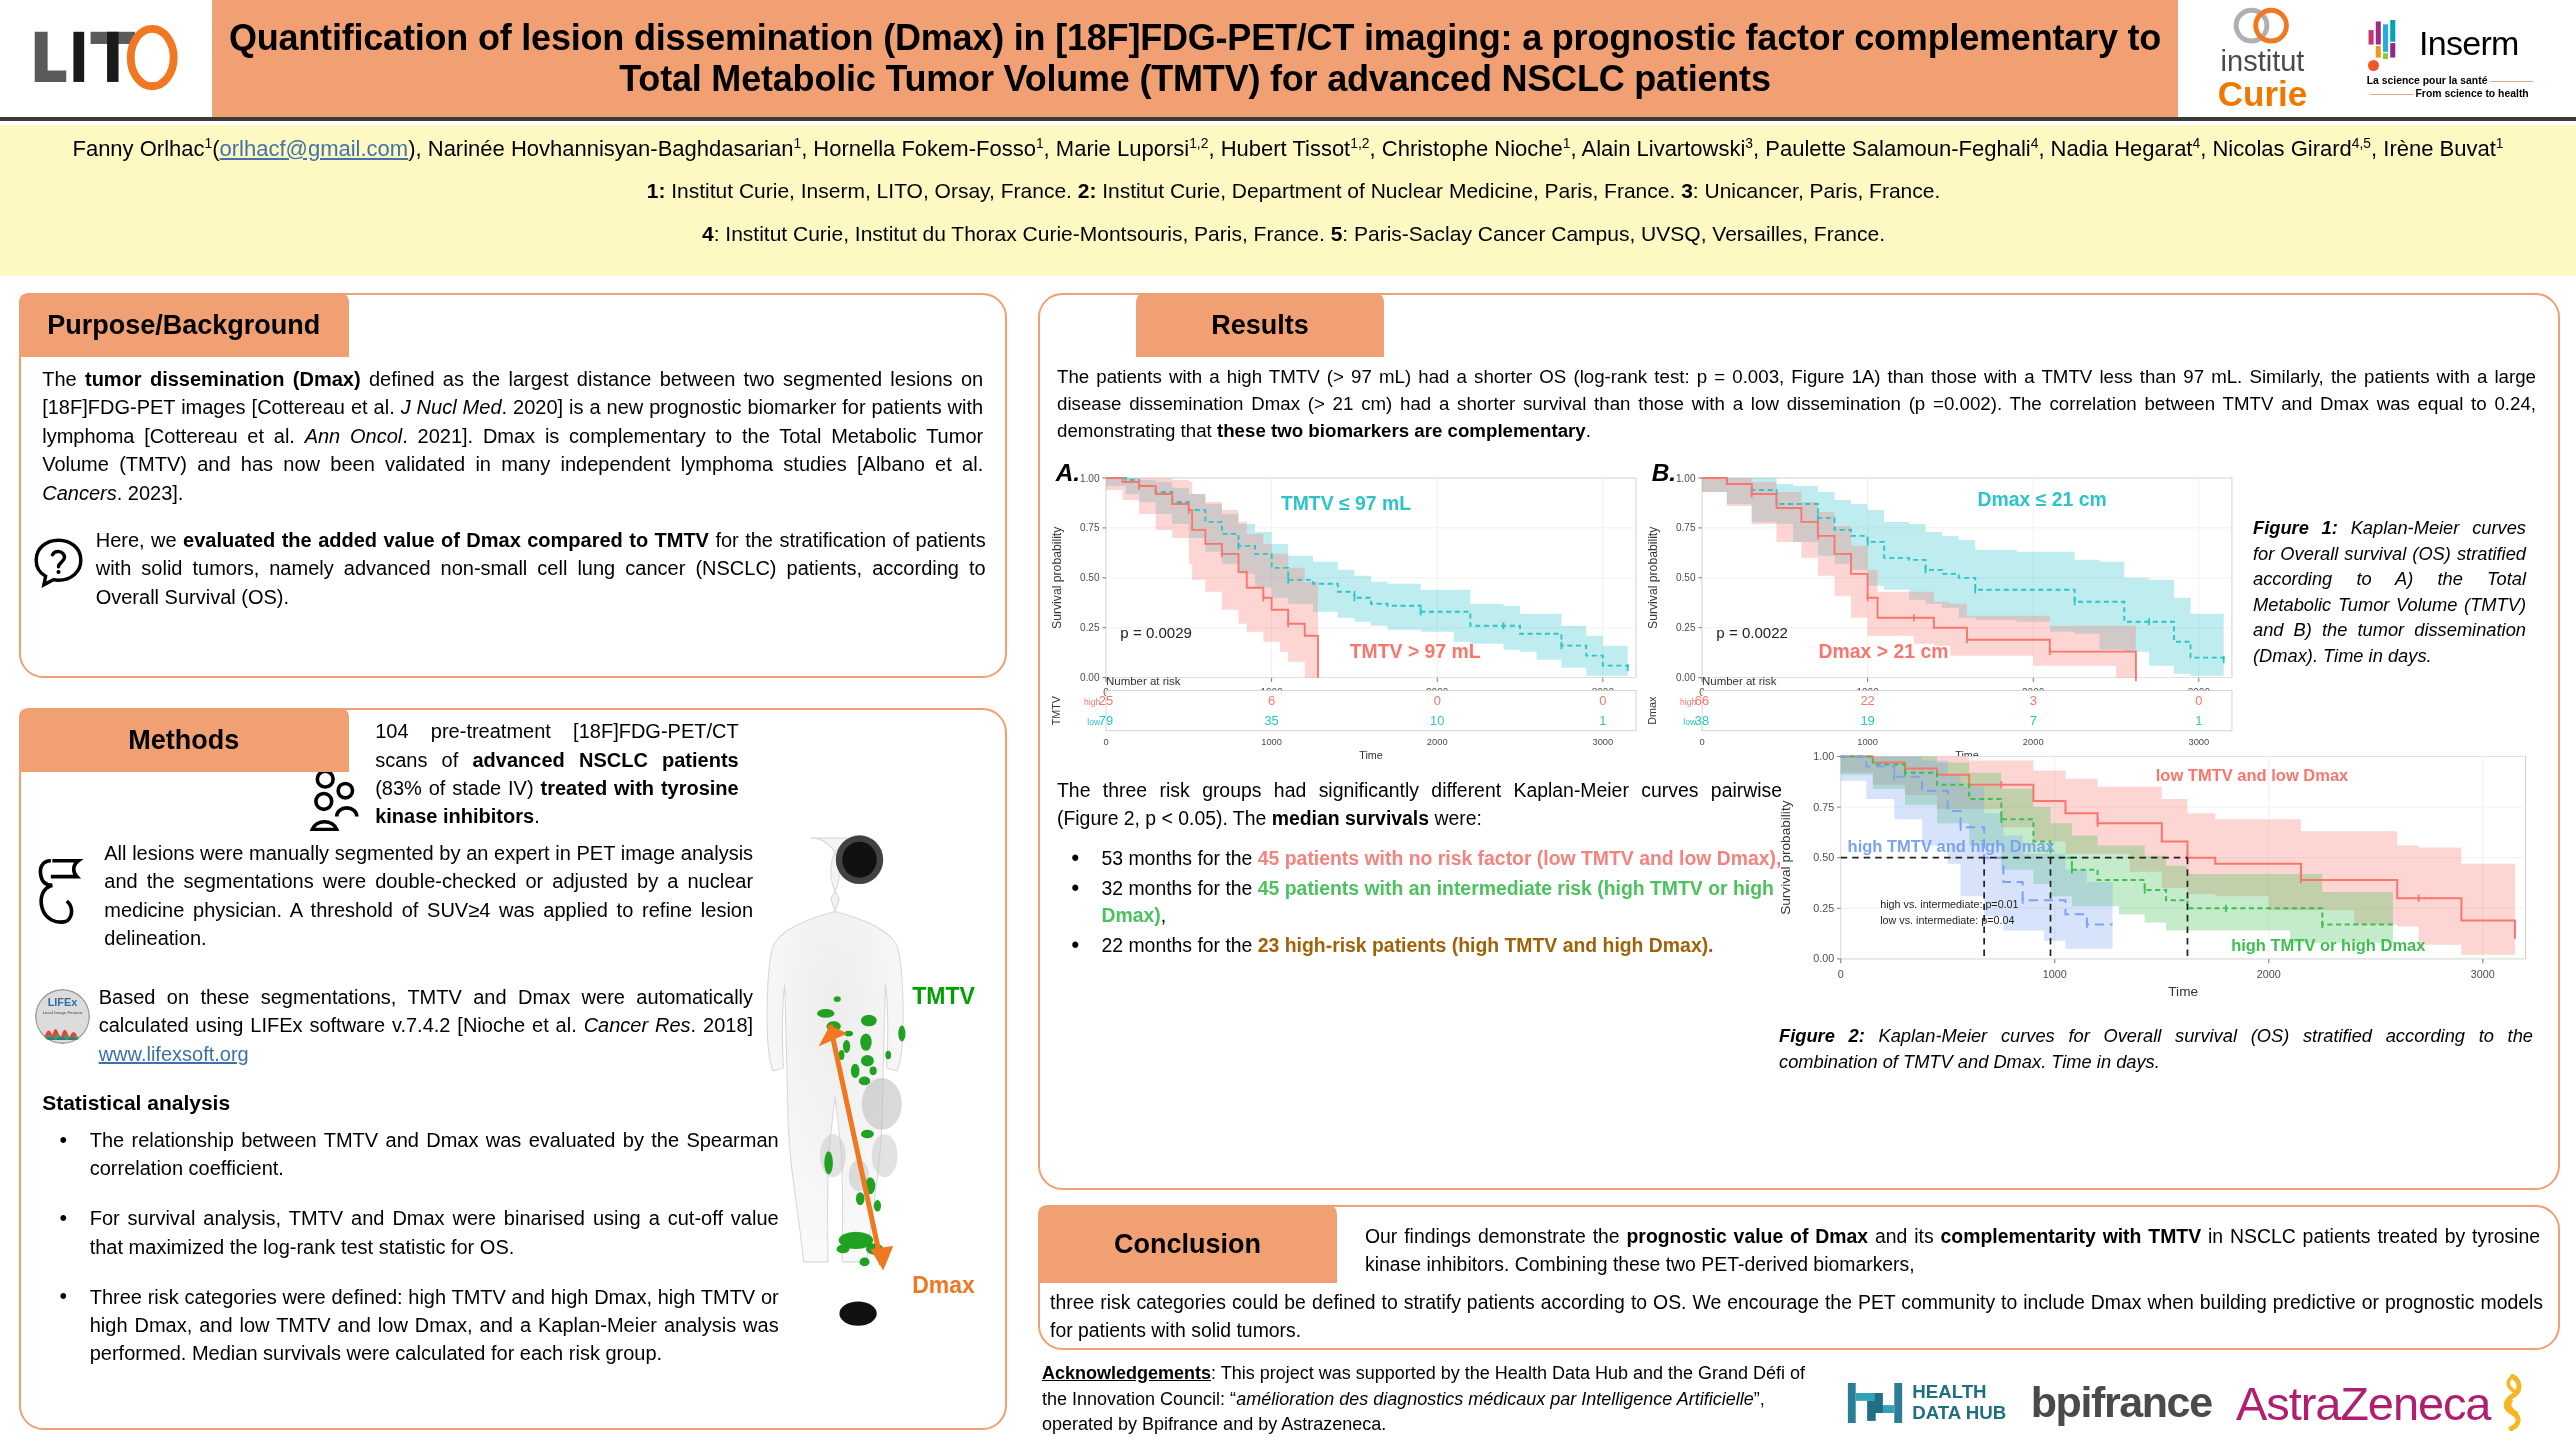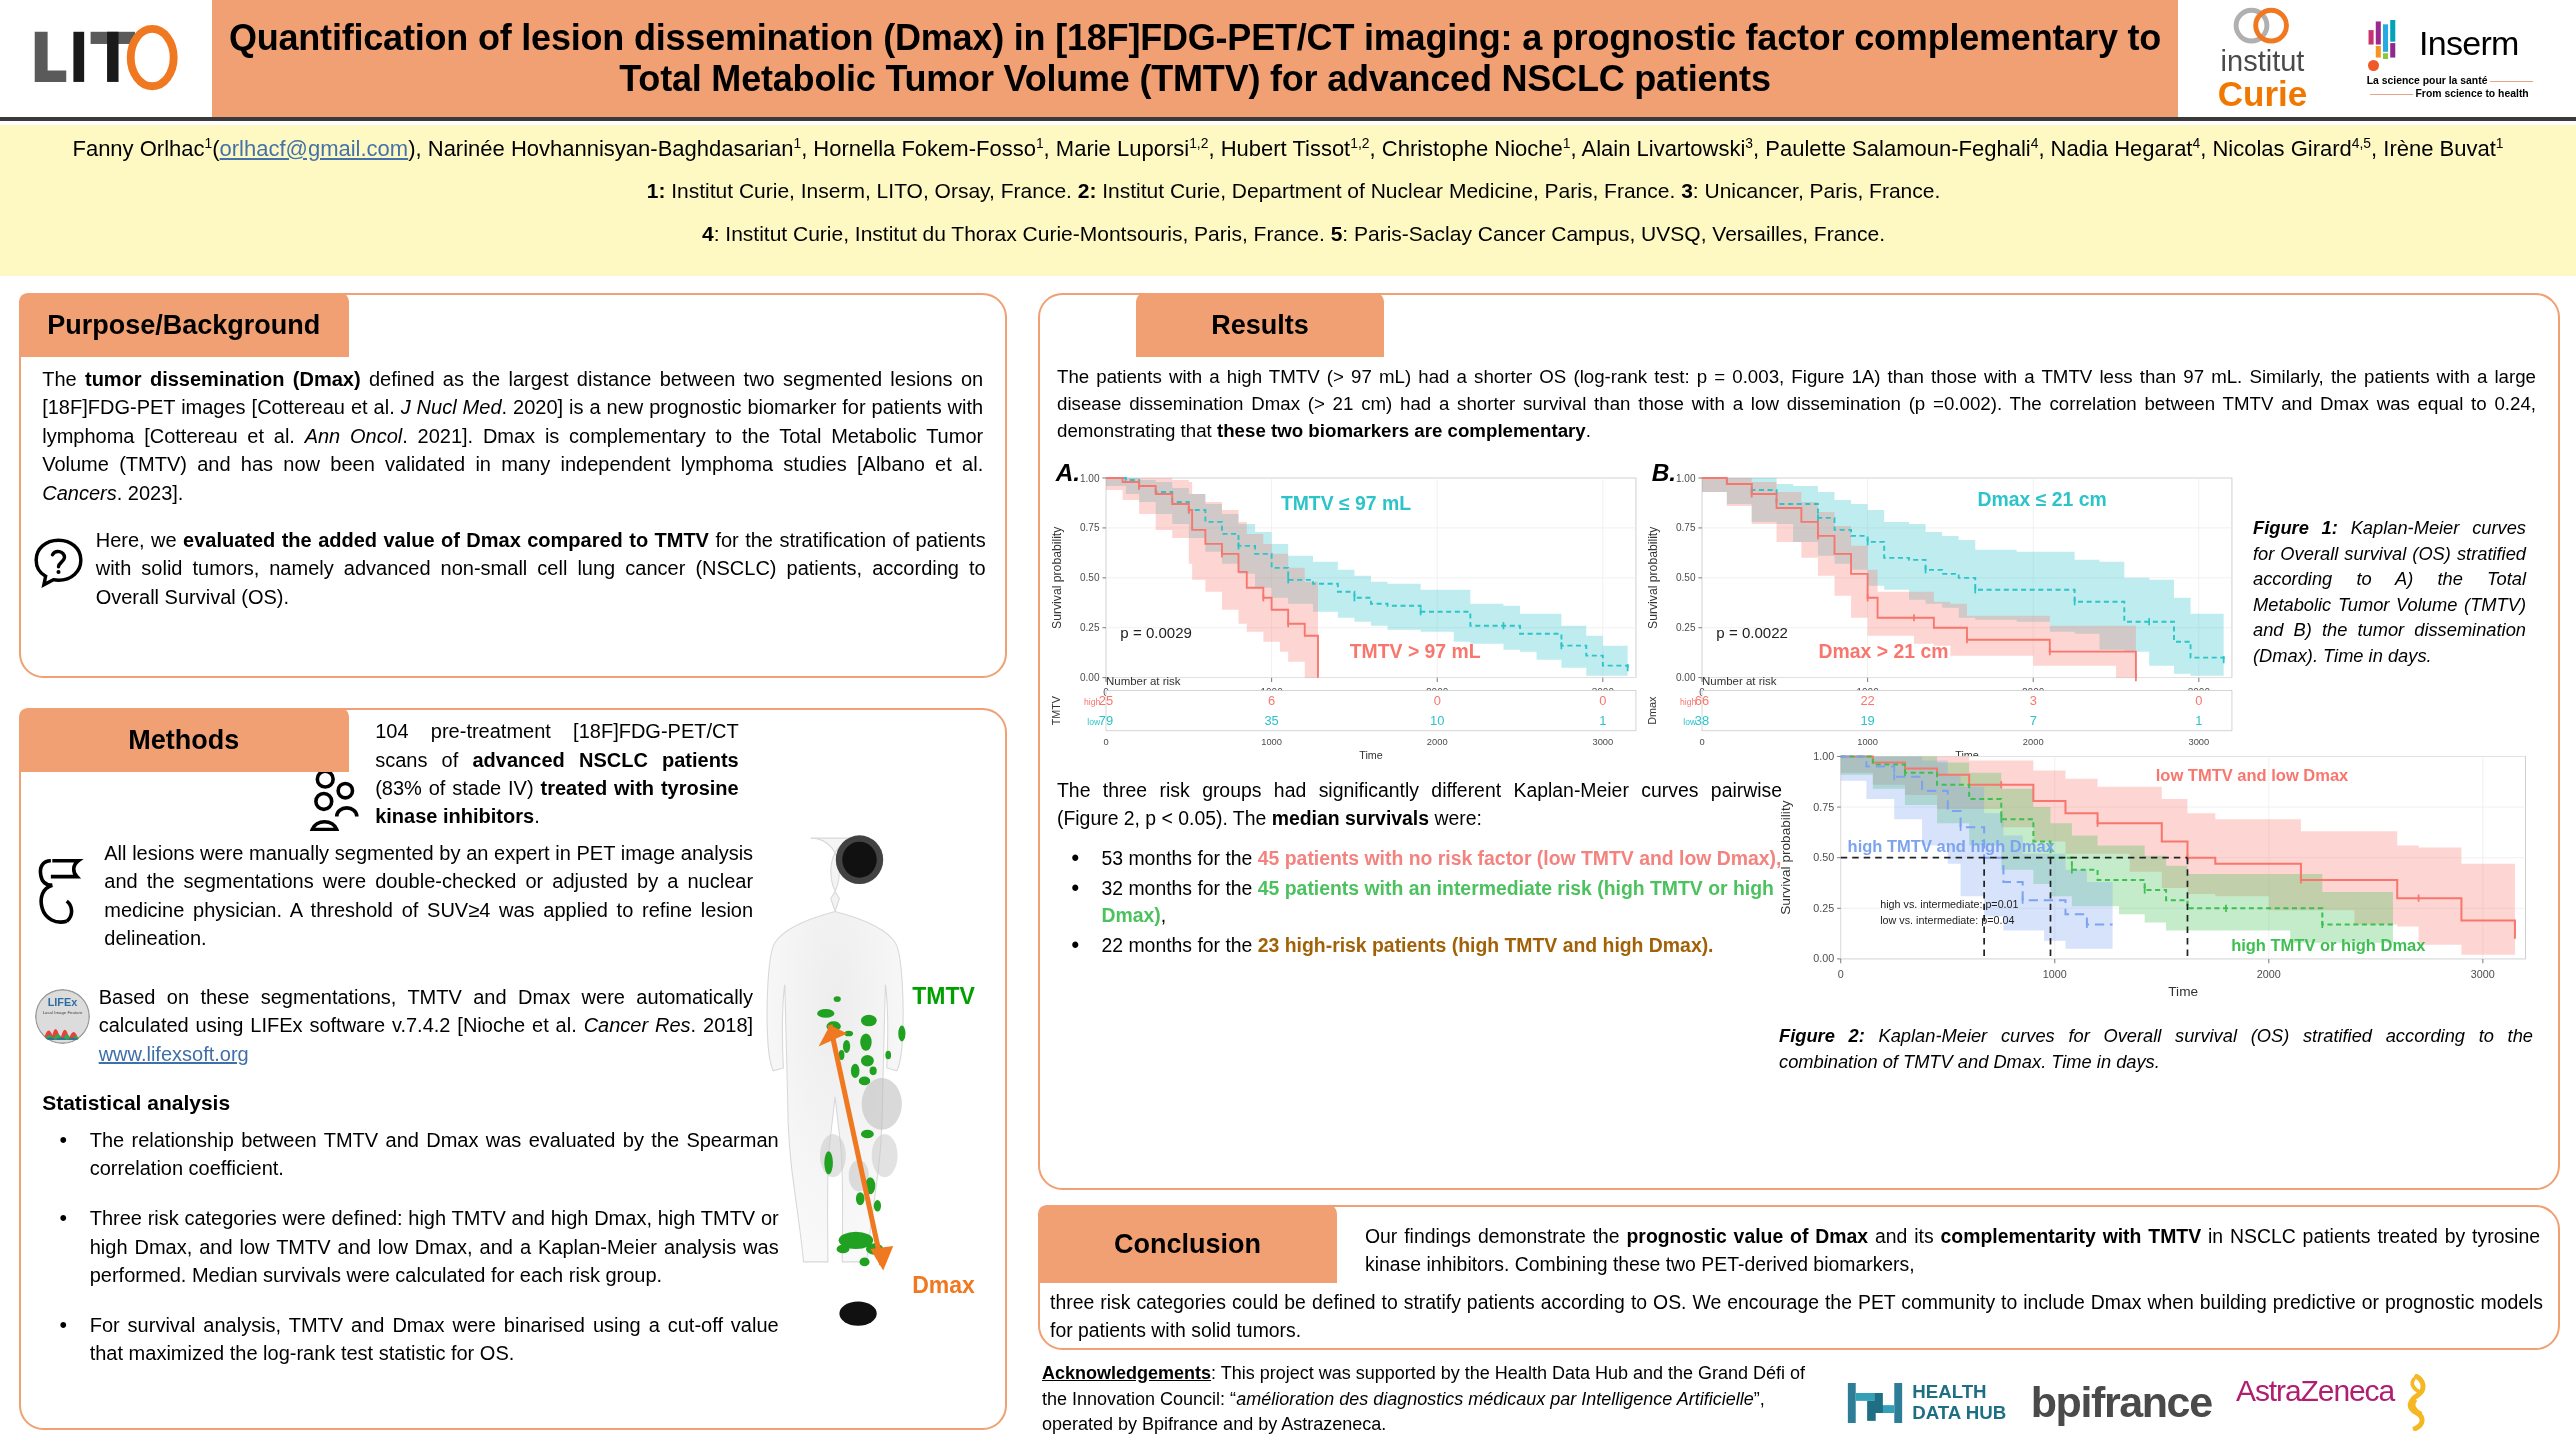--- a/index.html
+++ b/index.html
@@ -109,21 +109,21 @@
 
   
   .ack{ position:absolute; left:1042px; top:1361px; width:790px; font-size:18px; line-height:1.42;}
   .ack u{ font-weight:bold; }
   .ack i{ font-style:italic; }
   .sponsors{ position:absolute; left:1845px; top:1363px; width:718px; height:79px; display:flex; align-items:center; gap:24.4px;}
   .hdh{display:flex;align-items:center;gap:7.2px;}
   .hdh-mark{width:60px;height:52px;}
   .hdh-text{font-size:18.7px;font-weight:bold;color:#1F6F84;line-height:1.08;}
   .bpi{font-size:43px;font-weight:bold;color:#4A4A4A;letter-spacing:-1.4px;position:relative;}
-  .az{font-size:30px;color:#B01E6F;letter-spacing:-1.1px;display:flex;align-items:flex-start;}
+  .az{font-size:47px;color:#B01E6F;letter-spacing:-1.1px;display:flex;align-items:flex-end;}
   .az-mark{width:36px;height:57px;margin-left:-1.4px;}
 </style>
 </head>
 <body>
 
 <div class="header">
 
   <div class="logo-lito">
     <svg class="lito-svg" viewBox="0 0 215 100">
       <path d="M8 12 L8 82 L52 82 L52 66 L26 66 L26 12 Z" fill="#5A5A5A"></path>
@@ -222,22 +222,22 @@
       <path d="M12 70 q6 -22 12 -6 q5 -20 11 6 q6 -26 12 -2 q7 -18 13 2 Z" fill="#E8403A"></path>
       <path d="M12 70 q8 -12 14 -2 q6 -12 12 2 q6 -14 12 0 q6 -10 12 0 Z" fill="#2FA84F"></path>
       <path d="M12 70 q10 -6 16 0 q8 -6 16 0 q8 -5 16 0 Z" fill="#2E6DA4"></path>
     </svg>
     <div class="ptext">Based on these segmentations, TMTV and Dmax were automatically calculated using LIFEx software v.7.4.2 [Nioche et al. <i>Cancer Res</i>. 2018] <a class="link" href="#">www.lifexsoft.org</a></div>
   </div>
 
   <div class="stat-title">Statistical analysis</div>
   <ul class="stat-list">
     <li>The relationship between TMTV and Dmax was evaluated by the Spearman correlation coefficient.</li>
+    <li>For survival analysis, TMTV and Dmax were binarised using a cut-off value that maximized the log-rank test statistic for OS.</li>
     <li>Three risk categories were defined: high TMTV and high Dmax, high TMTV or high Dmax, and low TMTV and low Dmax, and a Kaplan-Meier analysis was performed. Median survivals were calculated for each risk group.</li>
-    <li>For survival analysis, TMTV and Dmax were binarised using a cut-off value that maximized the log-rank test statistic for OS.</li>
   </ul>
 
   <div class="pet-wrap">
     <svg class="pet-img" viewBox="0 0 330 820">
       <defs>
         <radialGradient id="bodyg" cx="50%" cy="40%" r="70%">
           <stop offset="0%" stop-color="#ededed"></stop>
             <stop offset="100%" stop-color="#fbfbfb"></stop>
         </radialGradient>
       </defs>

